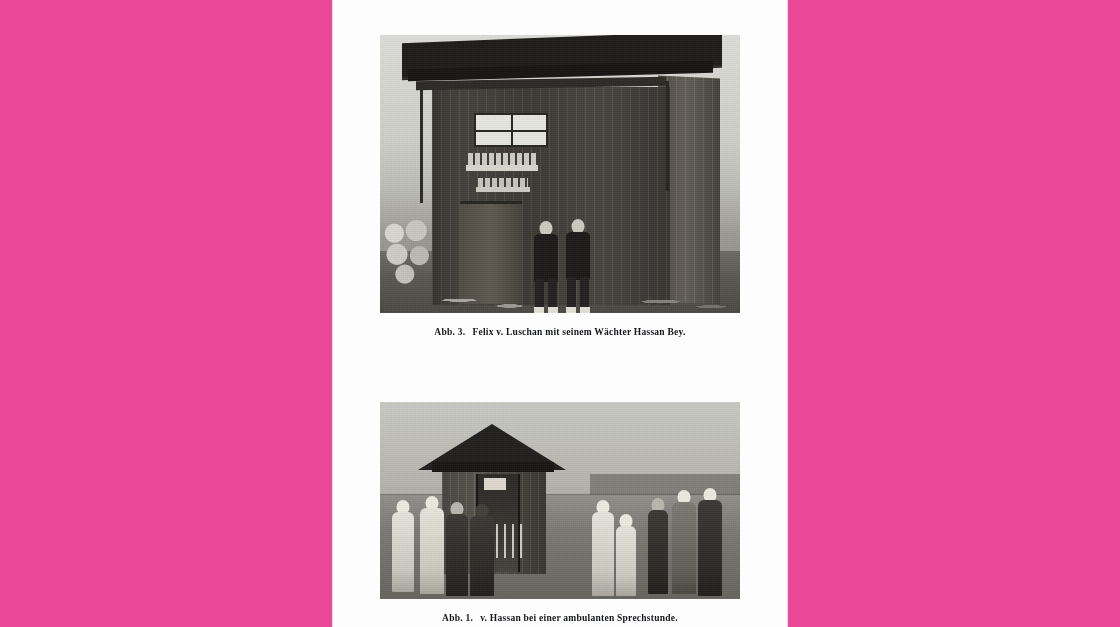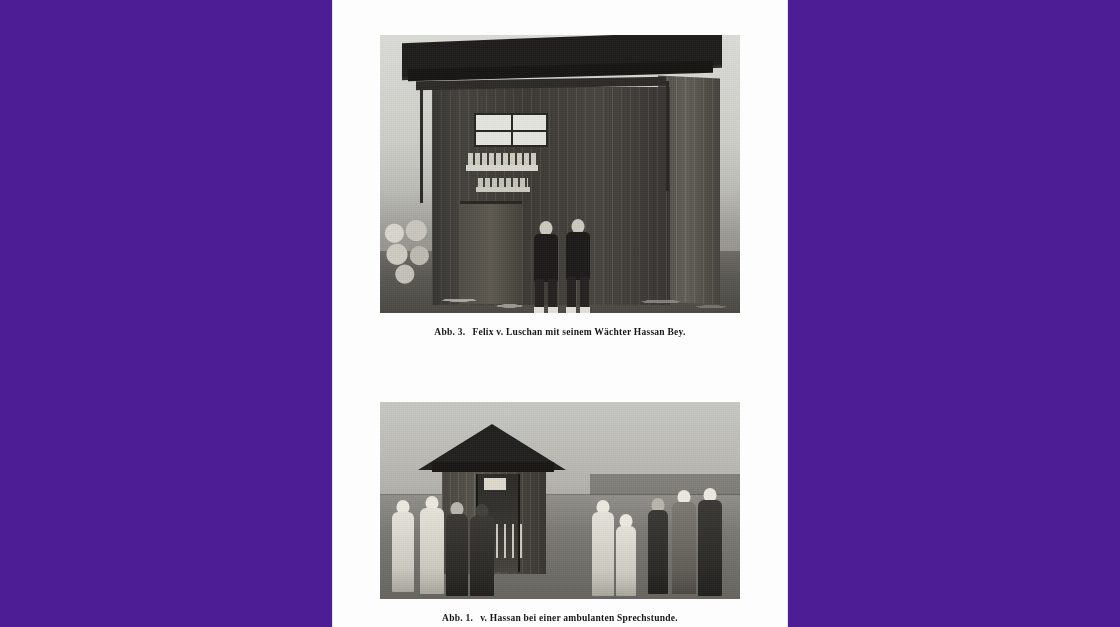--- a/index.html
+++ b/index.html
@@ -9,21 +9,21 @@
     width: 1120px;
     height: 627px;
     overflow: hidden;
     font-family: "Liberation Serif", serif;
   }
 
   .viewer {
     position: relative;
     width: 1120px;
     height: 627px;
-    background: #4c1d95;
+    background: #ec4899;
   }
 
   .page {
     position: absolute;
     left: 332px;
     top: 0px;
     width: 456px;
     height: 627px;
     background: #fdfdfd;
     overflow: hidden;

